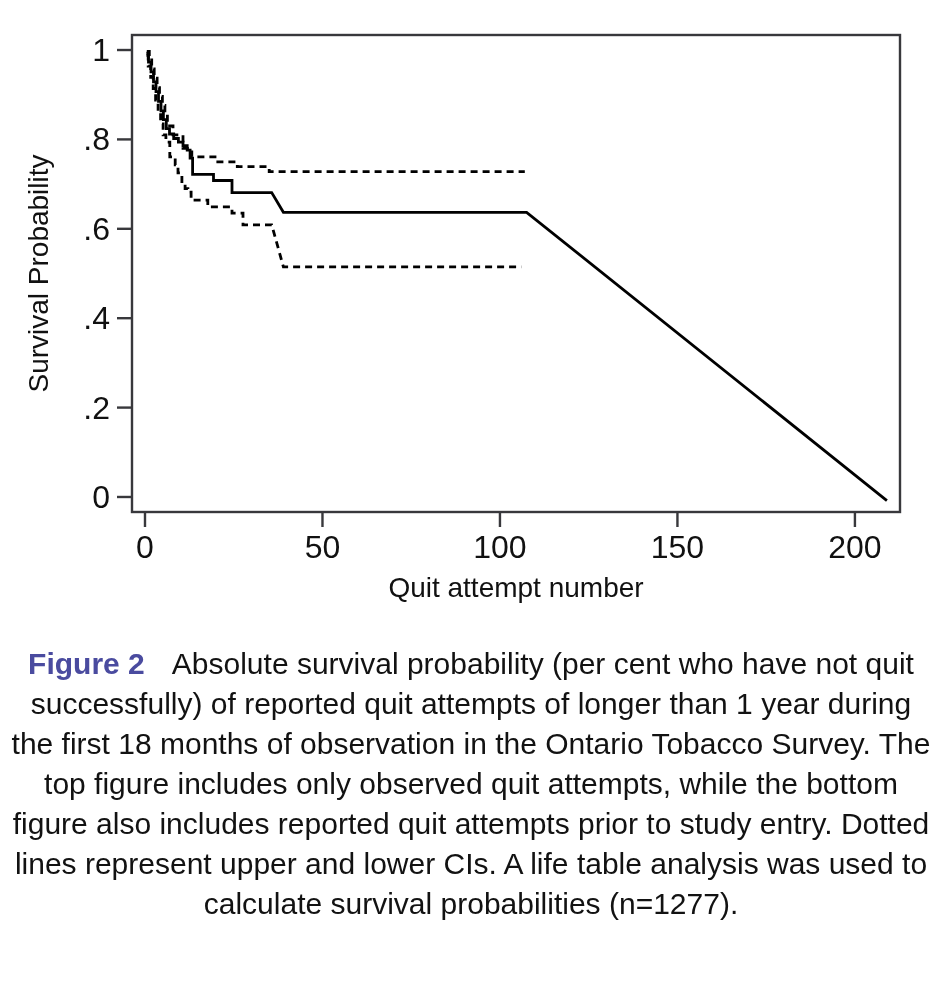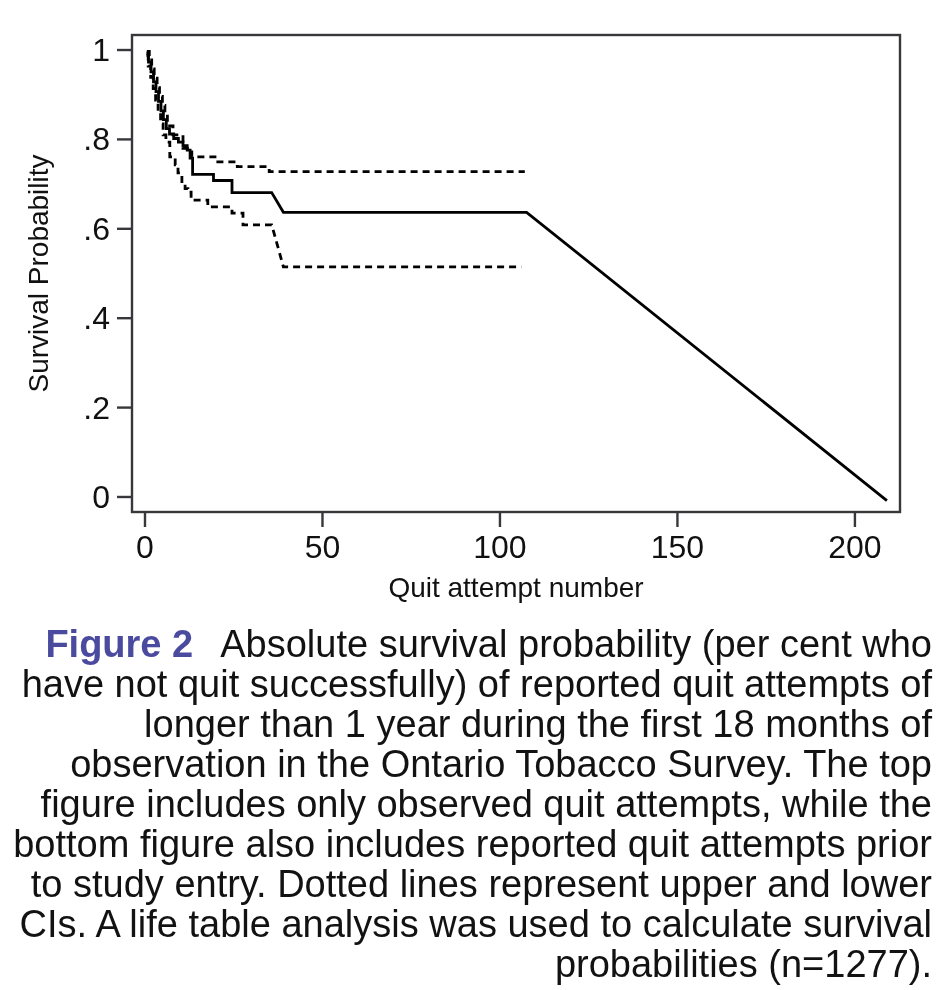--- a/index.html
+++ b/index.html
@@ -7,25 +7,25 @@
     width:948px;height:990px;background:#ffffff;overflow:hidden;
     font-family:"Liberation Sans", sans-serif;
   }
   .page{width:948px;height:990px;background:#ffffff;}
   figure{margin:0;padding:0;}
   svg{display:block;}
   svg text{fill:#111111;}
   svg text.tick{font-size:32px;}
   svg text.axis-title{font-size:28px;}
   .caption{
-    margin:12px 16px 0 10px;
-    font-size:38px;
+    margin:32px 16px 0 10px;
+    font-size:30px;
     line-height:40px;
     color:#121212;
-    text-align:right;
+    text-align:center;
   }
   .cap-label{font-weight:bold;margin-right:27px;}
 </style>
 </head>
 <body>
 
 <div class="page">
   <figure>
     <svg id="chart" width="948" height="612" viewBox="0 0 948 612">
         <rect x="132" y="35" width="768" height="477" fill="none" stroke="#38383c" stroke-width="2.4"></rect>

